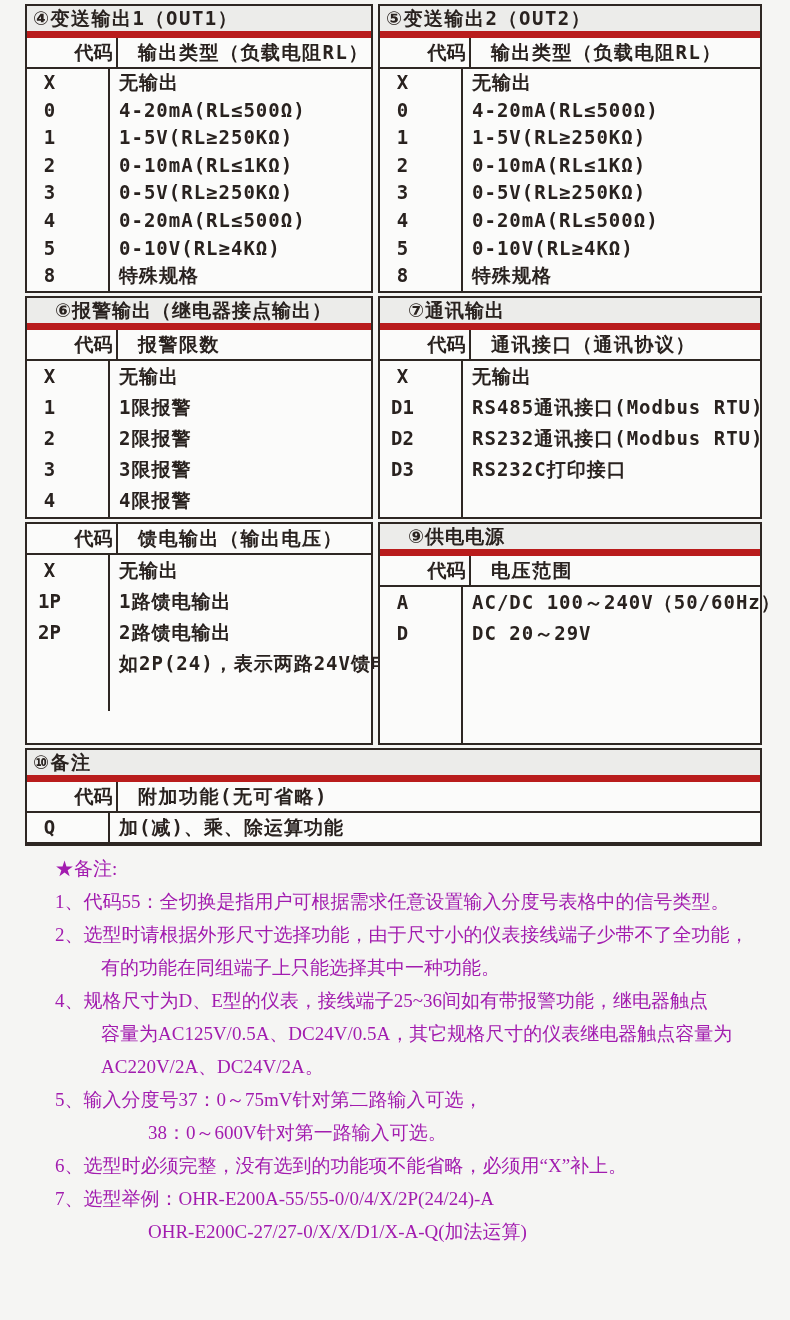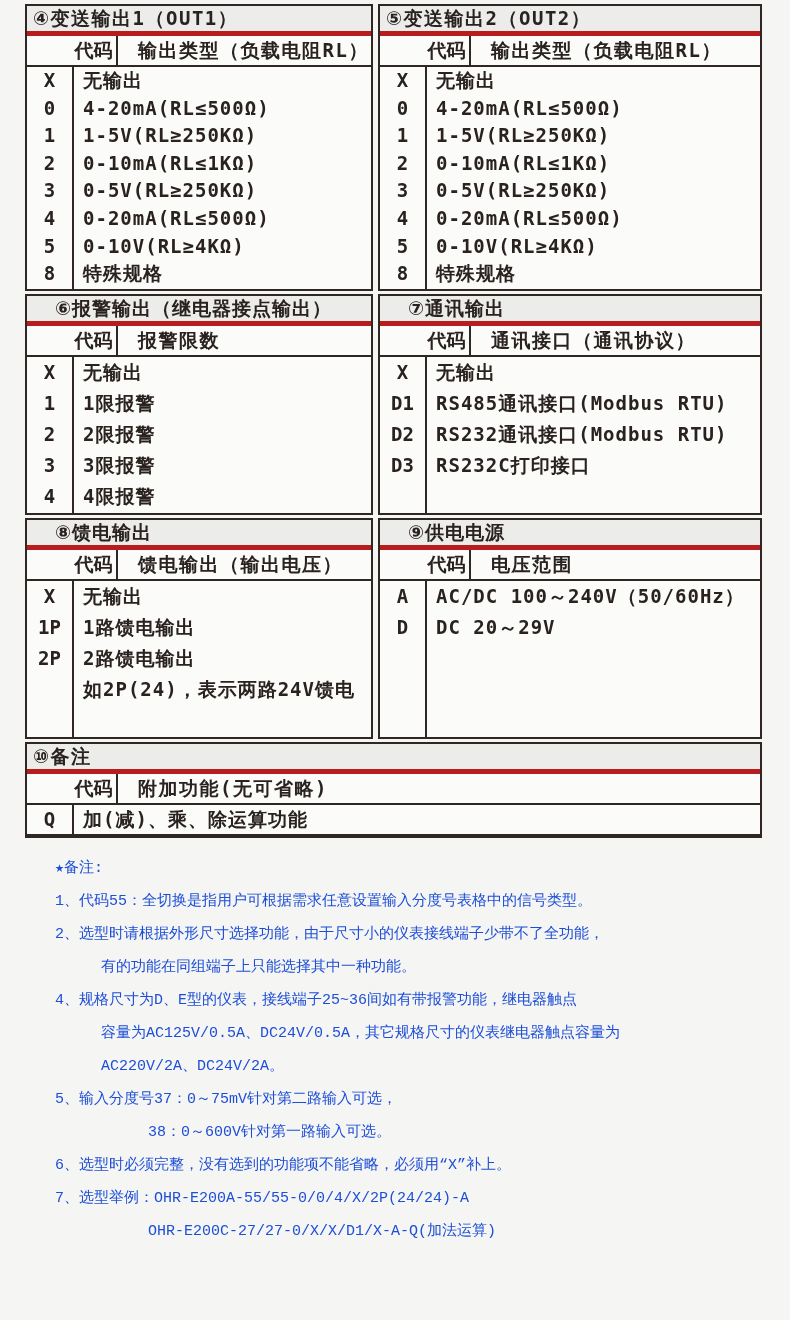--- a/index.html
+++ b/index.html
@@ -7,44 +7,44 @@
     width:790px;height:1320px;position:relative;
     background:#f5f5f3;
     font-family:"DejaVu Sans Mono","DejaVu Sans",sans-serif;
     color:#29221f;
     -webkit-font-smoothing:antialiased;
   }
   .tables{position:absolute;left:25px;top:4px;width:737px;}
   .grid2{display:grid;grid-template-columns:348px 384px;column-gap:5px;margin-bottom:3px;align-items:stretch;}
   .sec{border:2px solid #2e2723;background:#fbfbfa;box-sizing:border-box;}
   .sec-title{
-    background:#ececea;border-bottom:5px solid #b91c1c;
+    background:#ececea;border-bottom:7px solid #b91c1c;
     font-weight:bold;font-size:19px;line-height:23px;padding:1px 6px;
     letter-spacing:1.5px;white-space:nowrap;overflow:hidden;
   }
   .sec-head{display:flex;border-bottom:2px solid #2e2723;font-weight:bold;font-size:19px;line-height:29px;}
   .sec-head .cc{width:45px;flex:none;text-align:center;letter-spacing:0;padding-left:44px;}
   .sec-head .cd{flex:1;border-left:2px solid #2e2723;padding-left:20px;letter-spacing:1.5px;white-space:nowrap;overflow:hidden;}
   .sec-body{display:flex;align-items:stretch;}
   .sec-body .cc{width:45px;flex:none;display:flex;flex-direction:column;}
-  .sec-body .cd{flex:1;border-left:2px solid #2e2723;display:flex;flex-direction:column;}
+  .sec-body .cd{flex:1;border-left:2px solid #2e2723;display:flex;flex-direction:column;margin-left:36px;}
   .line{font-weight:bold;font-size:19px;white-space:nowrap;overflow:hidden;}
   .cc .line{text-align:center;}
   .cd .line{padding-left:9px;letter-spacing:1px;}
   .rows-28 .line{height:27.6px;line-height:27.6px;}
   .rows-31 .line{height:31px;line-height:31px;}
   .rows-29 .line{height:29px;line-height:29px;}
   .mh-224{min-height:222px;}
   .mh-156{min-height:156px;}
   .sec-full{margin-bottom:0;border-bottom-width:4px;}
   .sec67 .sec-title,.sec89 .sec-title{letter-spacing:1px;padding-left:28px;}
   .notes{
     position:absolute;left:55px;top:852px;width:710px;
-    font-family:Liberation Mono, monospace;font-size:15px;line-height:33px;
-    color:#1d4ed8;
+    font-family:Liberation Serif, serif;font-size:19px;line-height:33px;
+    color:#a21caf;
   }
   .note-line{white-space:nowrap;}
   .note-line.i1{padding-left:46px;}
   .note-line.i2{padding-left:93px;}
 </style>
 </head>
 <body style="background: rgb(245, 245, 243); color: rgb(41, 34, 31);">
 
 <div class="tables">
 
@@ -153,21 +153,20 @@
           <div class="line">RS485通讯接口(Modbus RTU)</div>
           <div class="line">RS232通讯接口(Modbus RTU)</div>
           <div class="line">RS232C打印接口</div>
         </div>
       </div>
     </div>
   </div>
 
   <div class="grid2">
     <div class="sec sec89">
-      <div class="sec-title">⑧馈电输出</div>
       <div class="sec-head">
         <div class="cc">代码</div>
         <div class="cd">馈电输出（输出电压）</div>
       </div>
       <div class="sec-body rows-31 mh-156">
         <div class="cc">
           <div class="line">X</div>
           <div class="line">1P</div>
           <div class="line">2P</div>
           <div class="line"></div>

